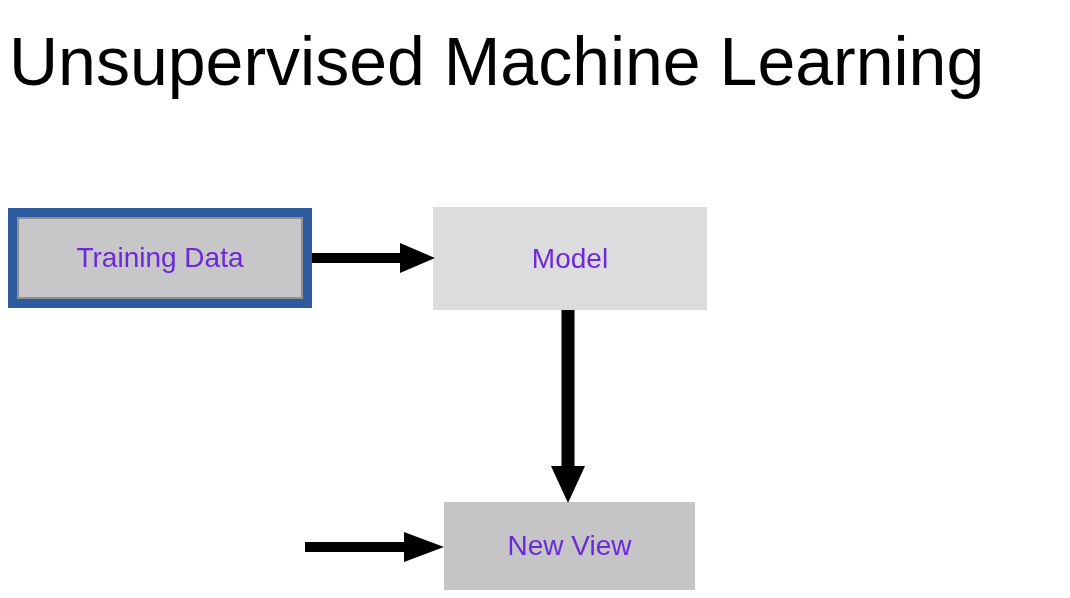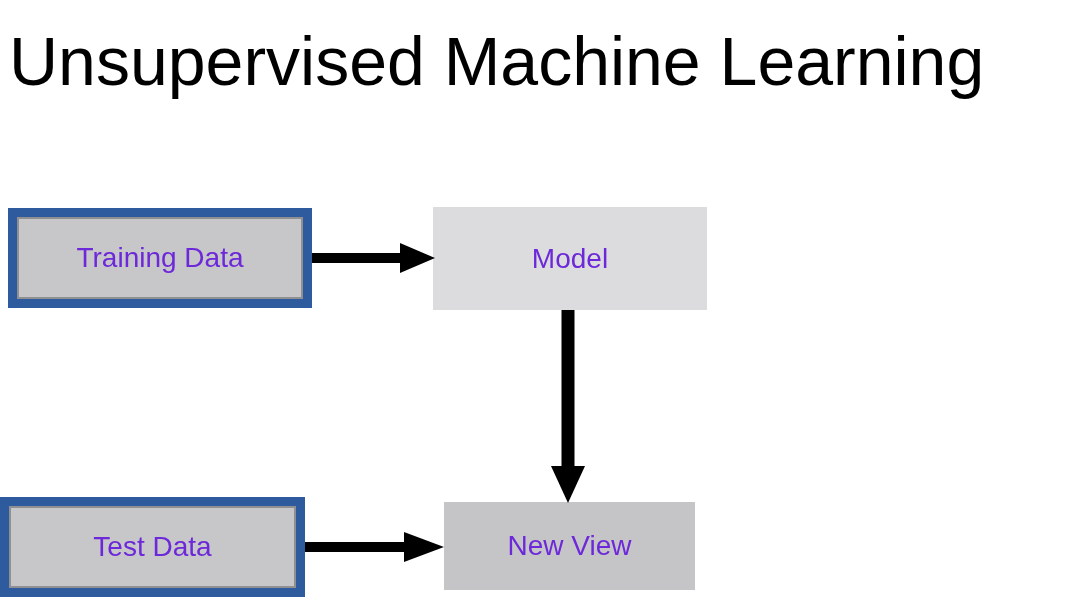--- a/index.html
+++ b/index.html
@@ -57,23 +57,20 @@
   <h1 class="title">Unsupervised Machine Learning</h1>
 
   <div class="node bordered n-training">
     <span>Training Data</span>
   </div>
 
   <div class="node n-model">
     <span>Model</span>
   </div>
 
-  <div class="node bordered n-test">
-    <span>Test Data</span>
-  </div>
 
   <div class="node n-newview">
     <span>New View</span>
   </div>
 
   <svg class="arrow a-train-model" width="130" height="36" viewBox="0 0 130 36">
     <line x1="6" y1="18" x2="98" y2="18" stroke-width="10"></line>
     <polygon points="94,3 129,18 94,33"></polygon>
   </svg>
 

